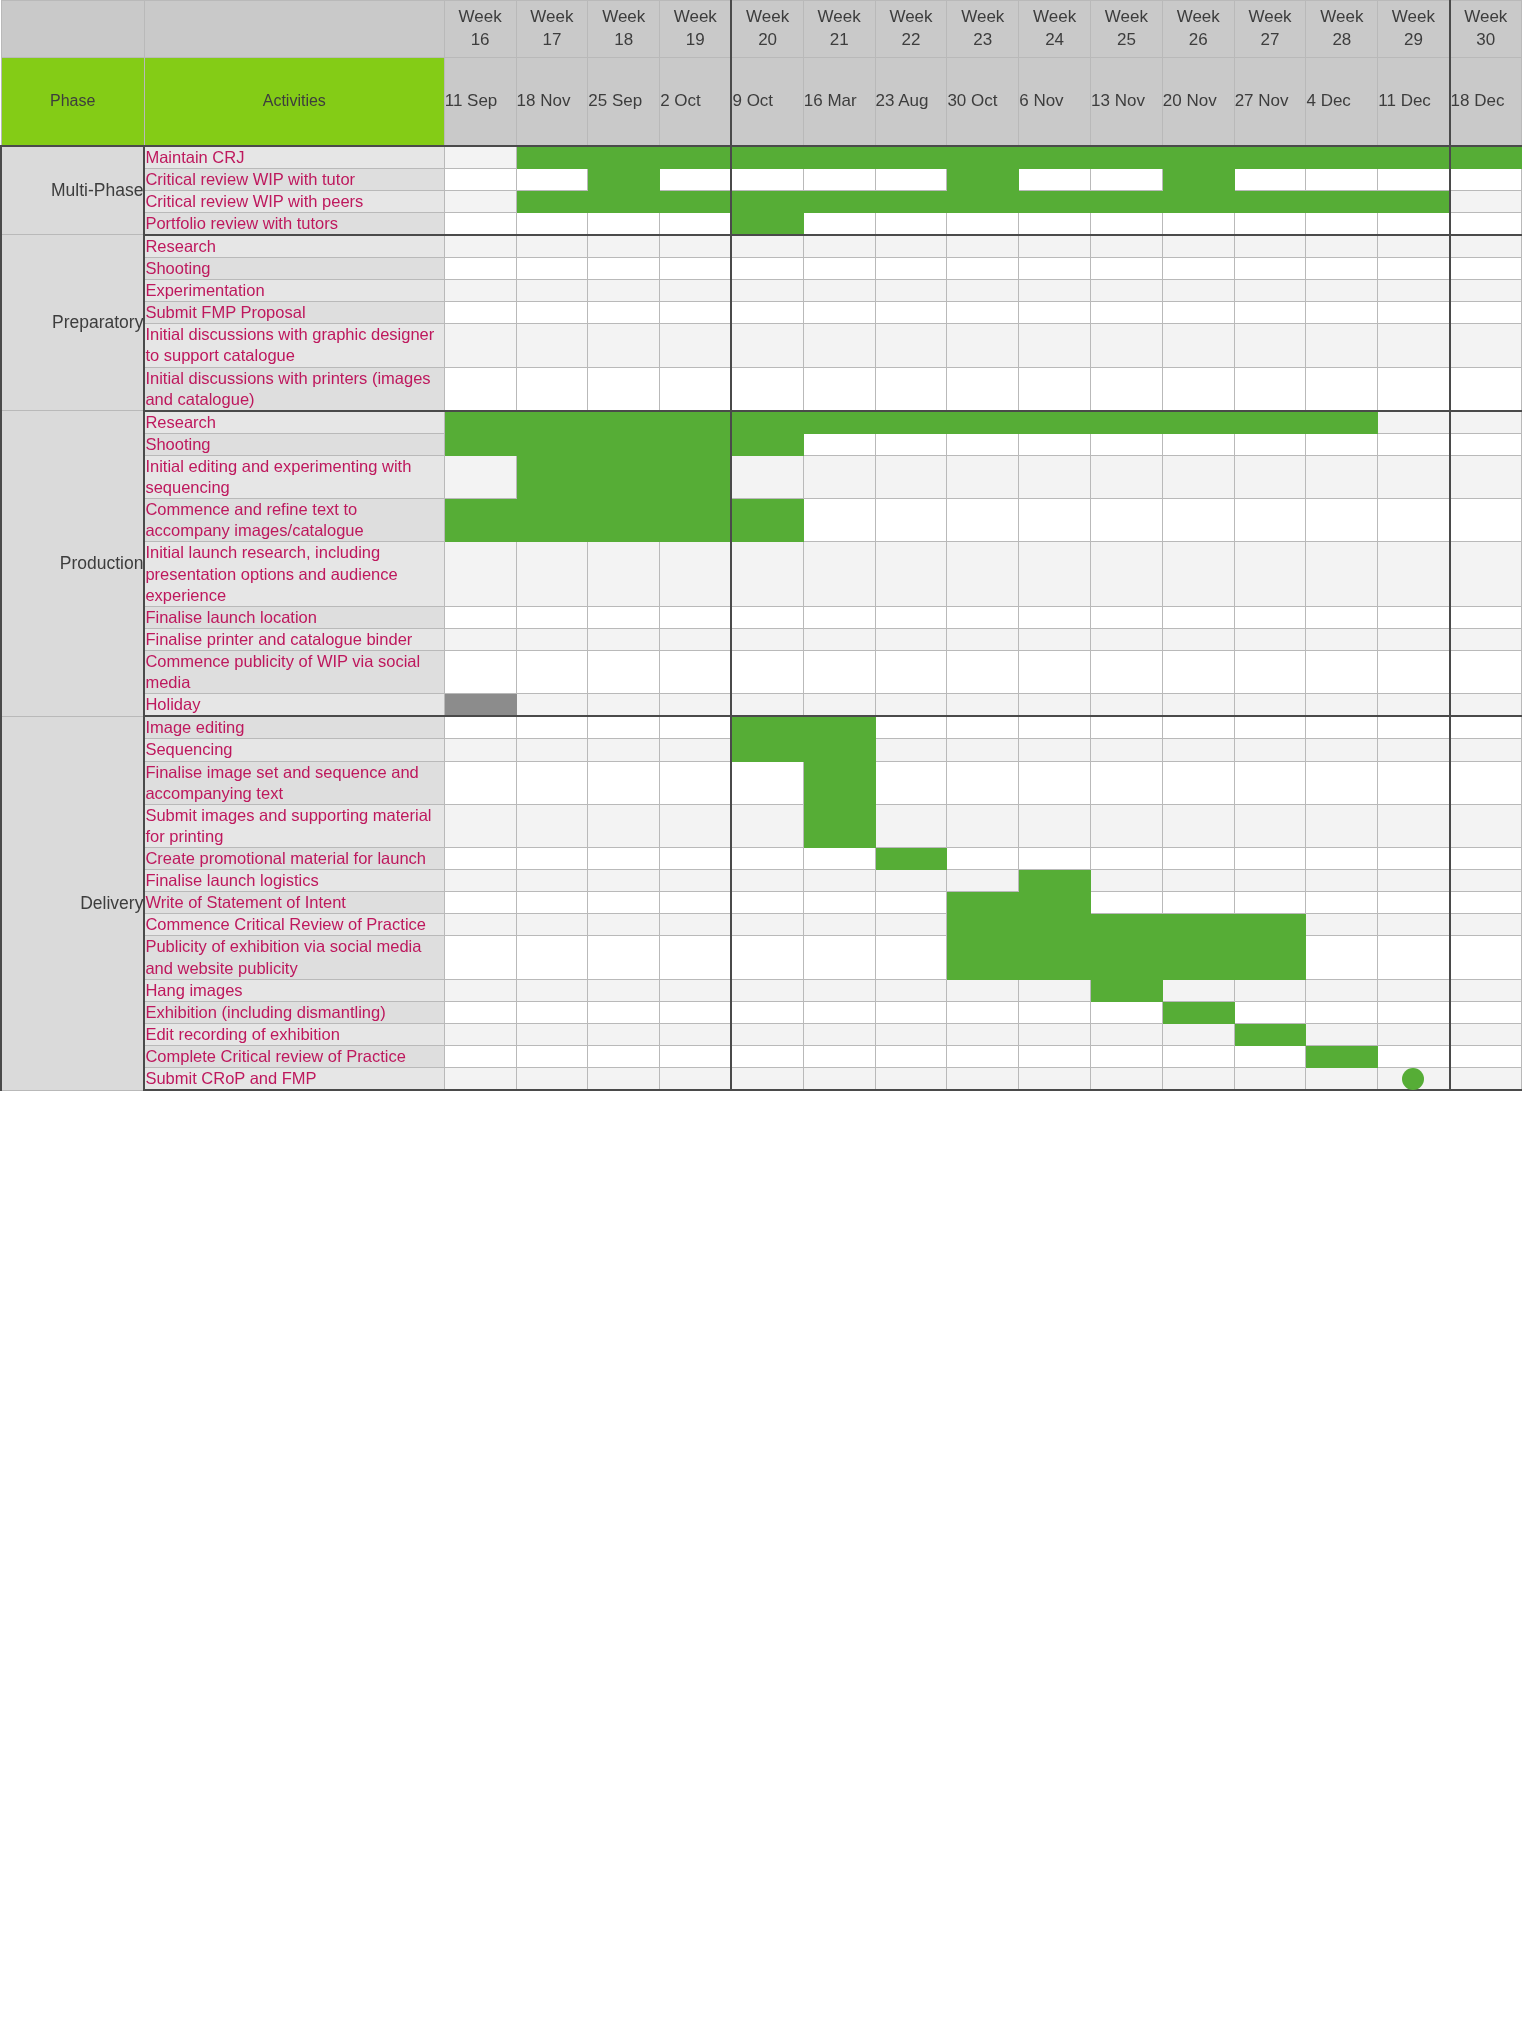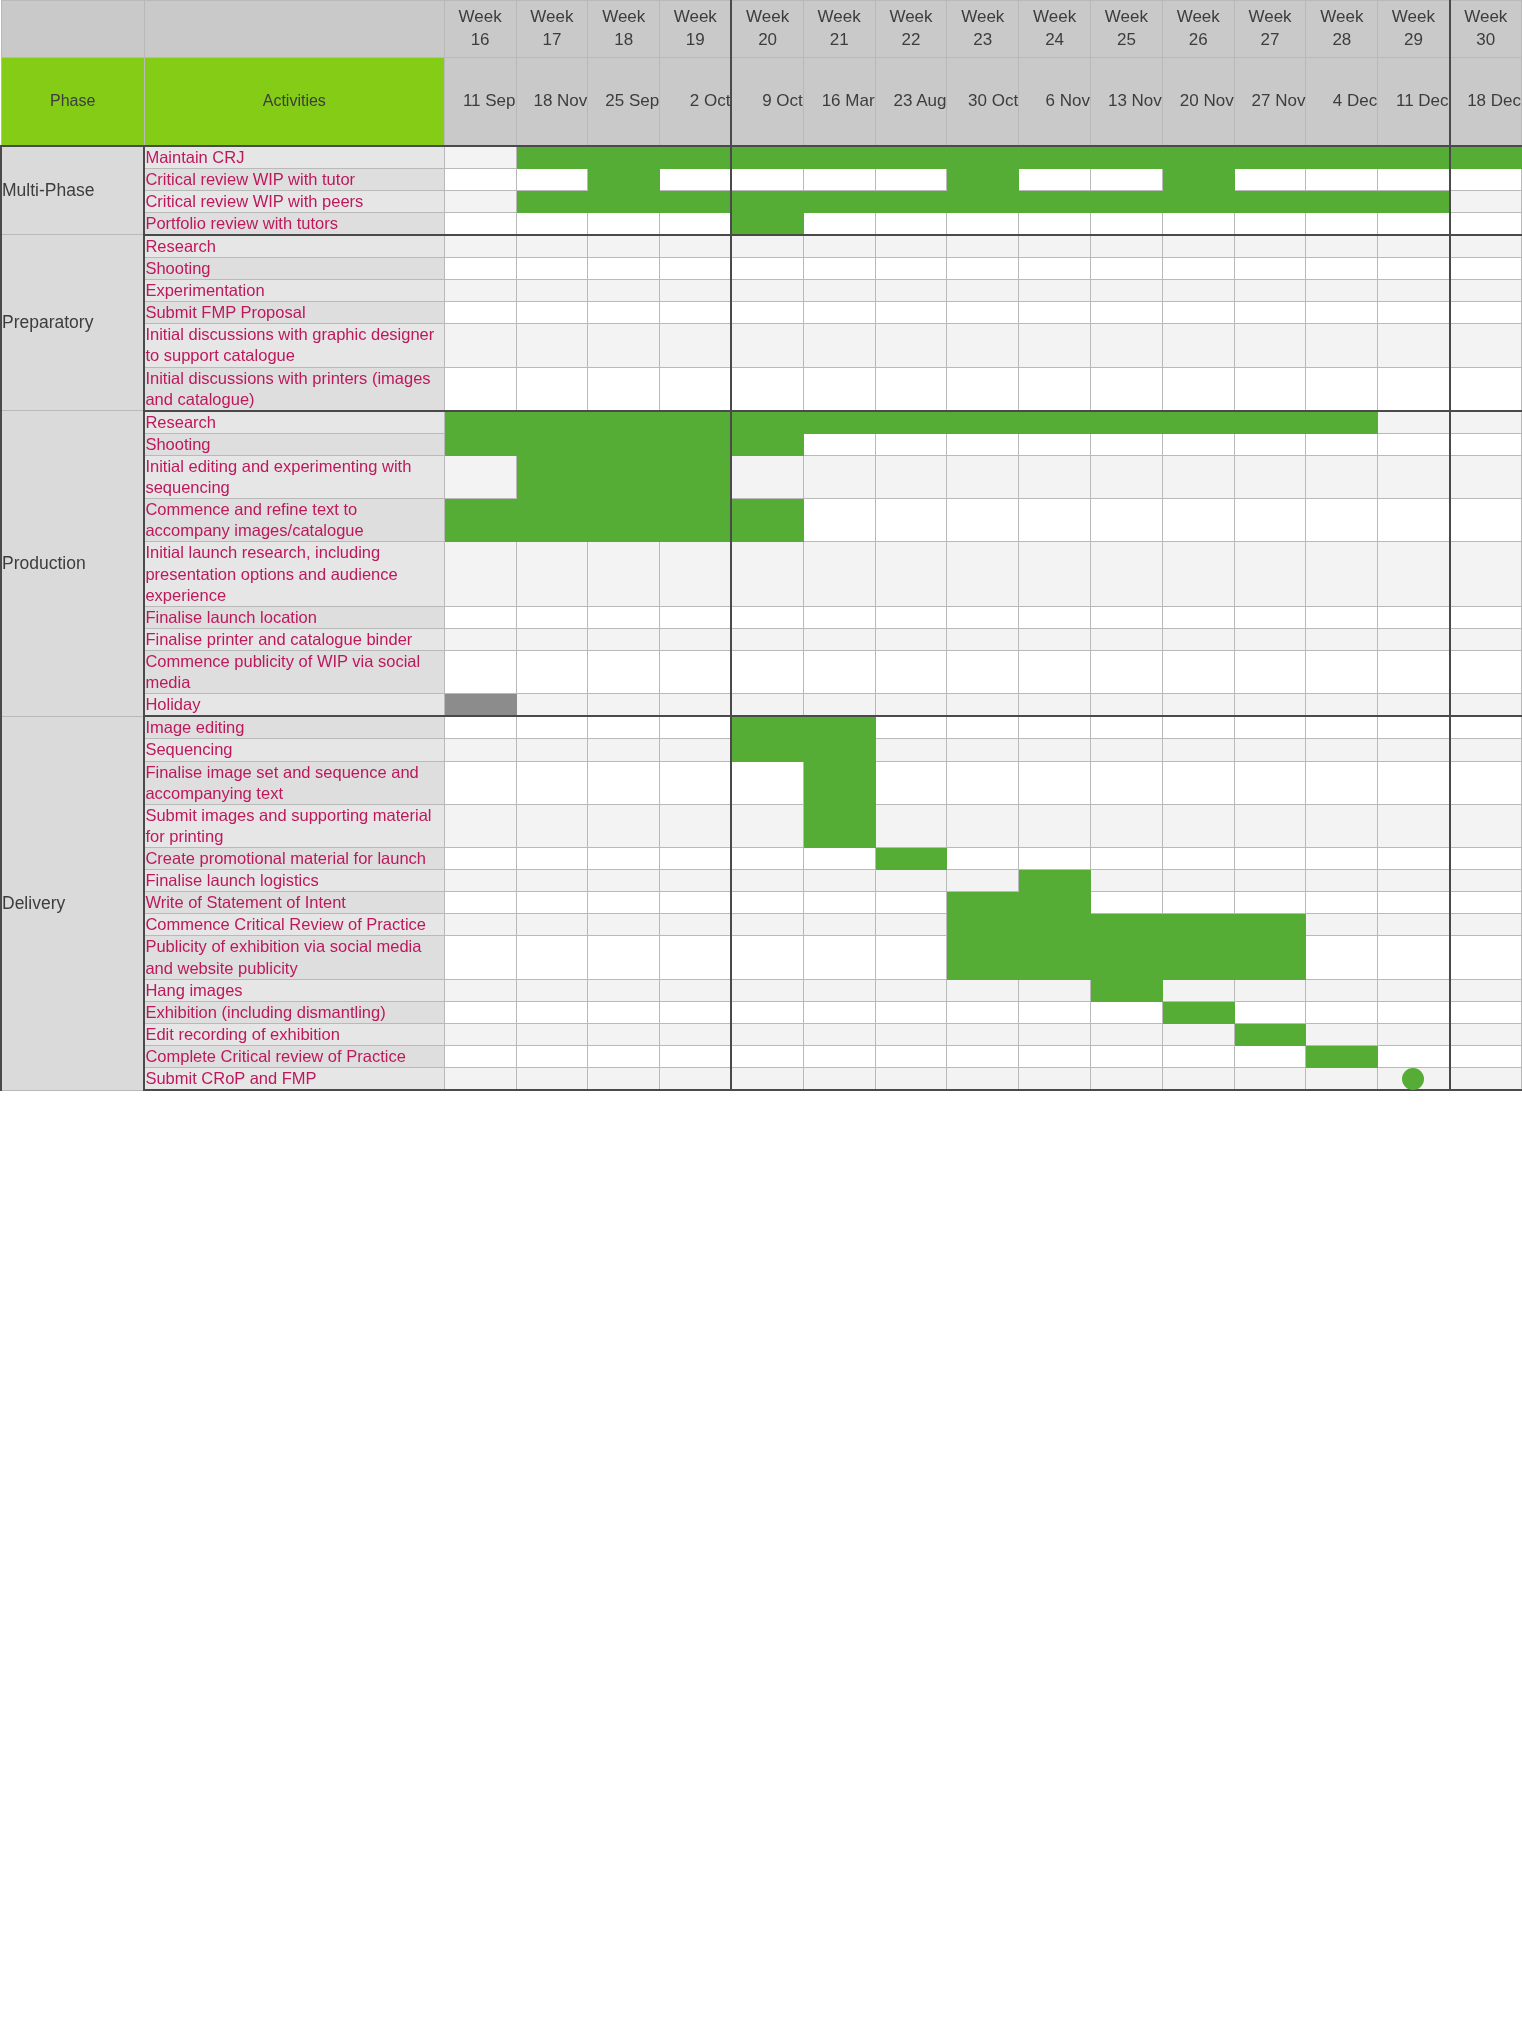--- a/index.html
+++ b/index.html
@@ -49,37 +49,37 @@
   .hdr-blank { background: #c9c9c9; }
   .hdr-week-top {
     height: 57px;
     font-size: 17px;
     padding: 5px 1px 4px 1px;
   }
   .hdr-week-top .wk-line { display: block; }
   .hdr-date {
     height: 88px;
     font-size: 17px;
-    text-align: right;
+    text-align: left;
     background: #c9c9c9;
     white-space: nowrap;
   }
   .hdr-label {
     background: #84cc16;
     font-size: 16px;
     color: #3d3d3d;
   }
   
   .sep-left { border-left: 2px solid #4a4a4a !important; }
   .row-thickbottom td, .row-thickbottom th { border-bottom: 2px solid #4a4a4a !important; }
 
   
   .phase-cell {
     background: #dadada;
-    text-align: left;
+    text-align: right;
     font-size: 17.5px;
     color: #3d3d3d;
     border-right: 2px solid #4a4a4a !important;
     border-left: 2px solid #4a4a4a !important;
   }
   
   .act-cell {
     font-size: 16.5px;
     color: #be185d;
     padding: 7px 10px 7px 12px;

